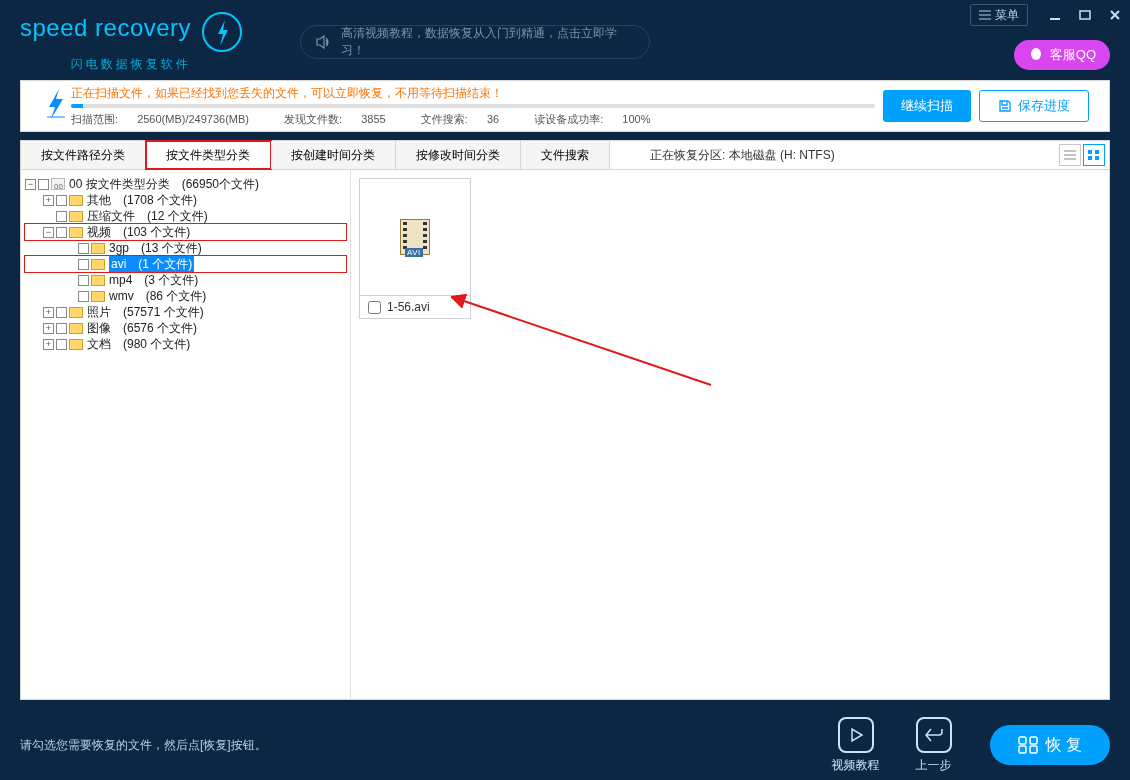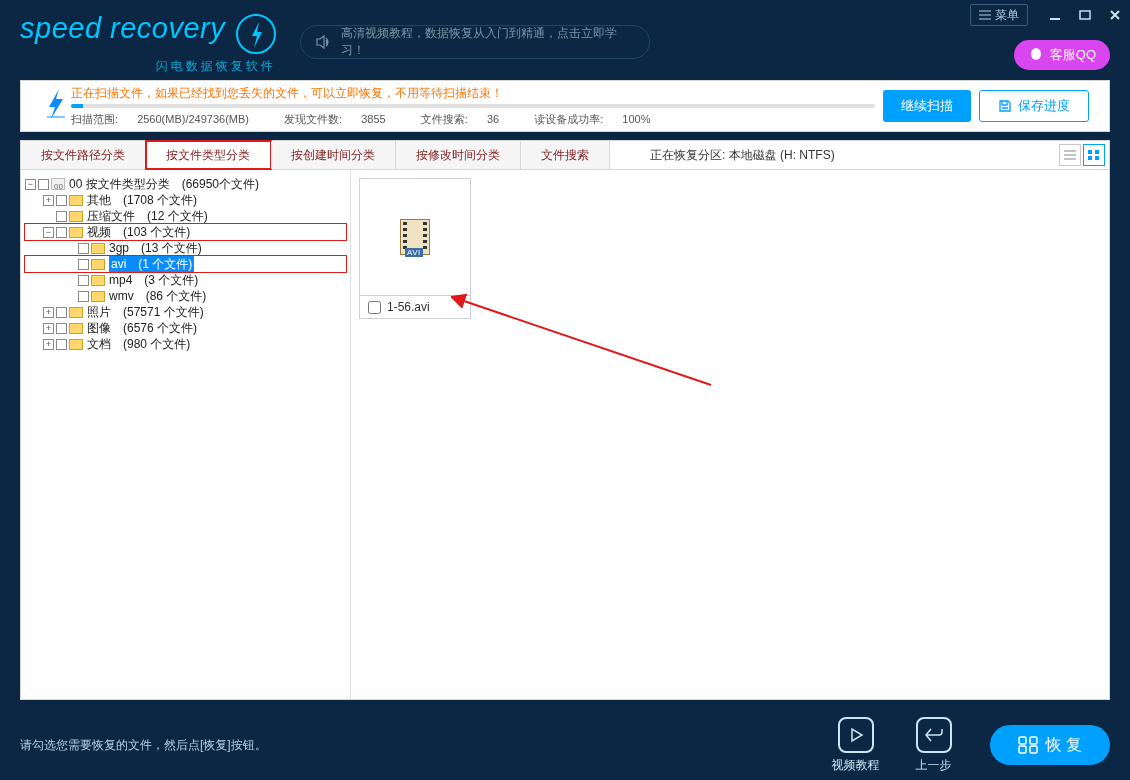--- a/index.html
+++ b/index.html
@@ -1,21 +1,21 @@
 <!DOCTYPE html>
 <html><head>
 <meta charset="utf-8">
 <style>
   *{box-sizing:border-box;margin:0;padding:0;font-family:"Microsoft YaHei","SimSun",Arial,sans-serif;}
   body{width:1130px;height:780px;background:#0c2744;overflow:hidden;}
   
   .titlebar{height:80px;background:#0c2744;position:relative;}
   .logo-wrap{position:absolute;left:20px;top:12px;color:#00c6ff;}
-  .logo-text{font-size:29px;font-style:italic;letter-spacing:.5px;margin-top:32px;}
-  .logo-sub{font-size:12px;color:#0aa9d8;letter-spacing:3px;margin-top:4px;text-align:right;}
+  .logo-text{font-size:24px;letter-spacing:.5px;margin-top:32px;}
+  .logo-sub{font-size:12px;color:#0aa9d8;letter-spacing:3px;margin-top:4px;text-align:center;}
   .logo-bolt{display:inline-block;width:40px;height:40px;border:2px solid #00c6ff;border-radius:50%;position:relative;vertical-align:middle;margin-left:6px;}
   .logo-bolt svg{position:absolute;top:6px;left:12px;}
   .tutorial{position:absolute;left:300px;top:25px;width:350px;height:34px;border:1px solid #1e4668;border-radius:17px;background:#0c2744;display:flex;align-items:center;padding:0 14px;color:#7a93a8;font-size:12px;}
   .tutorial svg{margin-right:10px;flex-shrink:0;}
   .win-controls{position:absolute;right:0;top:0;display:flex;align-items:center;height:30px;}
   .menu-btn{border:1px solid #3a5a7a;color:#b8d0e4;font-size:12px;height:22px;padding:0 8px;display:flex;align-items:center;border-radius:2px;margin-right:12px;cursor:pointer;}
   .menu-btn svg{margin-right:4px;}
   .win-btn{width:30px;height:30px;display:flex;align-items:center;justify-content:center;color:#cbe0f2;cursor:pointer;}
   .qq-btn{position:absolute;right:20px;top:40px;height:30px;background:#d946ef;color:#fff;border-radius:15px;padding:0 14px;display:flex;align-items:center;font-size:13px;cursor:pointer;}
   .qq-btn svg{margin-right:6px;}
@@ -28,21 +28,21 @@
   .scan-progress .bar-track{height:4px;width:100%;background:#e0e0e0;border-radius:2px;overflow:hidden;margin-bottom:4px;}
   .scan-progress .bar-fill{height:100%;background:#00a0ff;width:1.5%;}
   .scan-line2{color:#555;font-size:11px;}
   .scan-line2 span{margin-right:16px;}
   .scan-btn{height:32px;padding:0 18px;border-radius:3px;font-size:13px;display:flex;align-items:center;cursor:pointer;margin-left:8px;}
   .scan-btn.blue{background:#00a0ff;color:#fff;}
   .scan-btn.outline{border:1px solid #00a0ff;color:#00a0ff;background:#fff;}
   .scan-btn.outline svg{margin-right:6px;}
   
   .tabbar{margin:8px 20px 0 20px;background:#fff;height:30px;display:flex;align-items:stretch;border:1px solid #d6d6d6;position:relative;}
-  .tab{padding:0 20px;font-size:12px;color:#7f1d1d;display:flex;align-items:center;border-right:1px solid #d6d6d6;cursor:pointer;background:#f5f5f5;}
+  .tab{padding:0 20px;font-size:12px;color:#000000;display:flex;align-items:center;border-right:1px solid #d6d6d6;cursor:pointer;background:#f5f5f5;}
   .tab.active{background:#fff;font-weight:500;}
   .tab.highlighted{outline:2px solid #e01a1a;outline-offset:-1px;}
   .partition-label{margin-left:40px;font-size:12px;color:#333;display:flex;align-items:center;}
   .view-toggle{position:absolute;right:4px;top:3px;display:flex;}
   .view-toggle .vbtn{width:22px;height:22px;border:1px solid #c9c9c9;margin-left:2px;display:flex;align-items:center;justify-content:center;cursor:pointer;}
   .view-toggle .vbtn.on{border-color:#00a0ff;}
   
   .workspace{margin:0 20px;background:#fff;border:1px solid #d6d6d6;border-top:none;height:530px;display:flex;}
   .tree{width:330px;border-right:1px solid #e0e0e0;padding:6px 4px;font-size:12px;color:#222;overflow:auto;}
   .tree .node{display:flex;align-items:center;height:16px;line-height:16px;white-space:nowrap;margin:0;}

